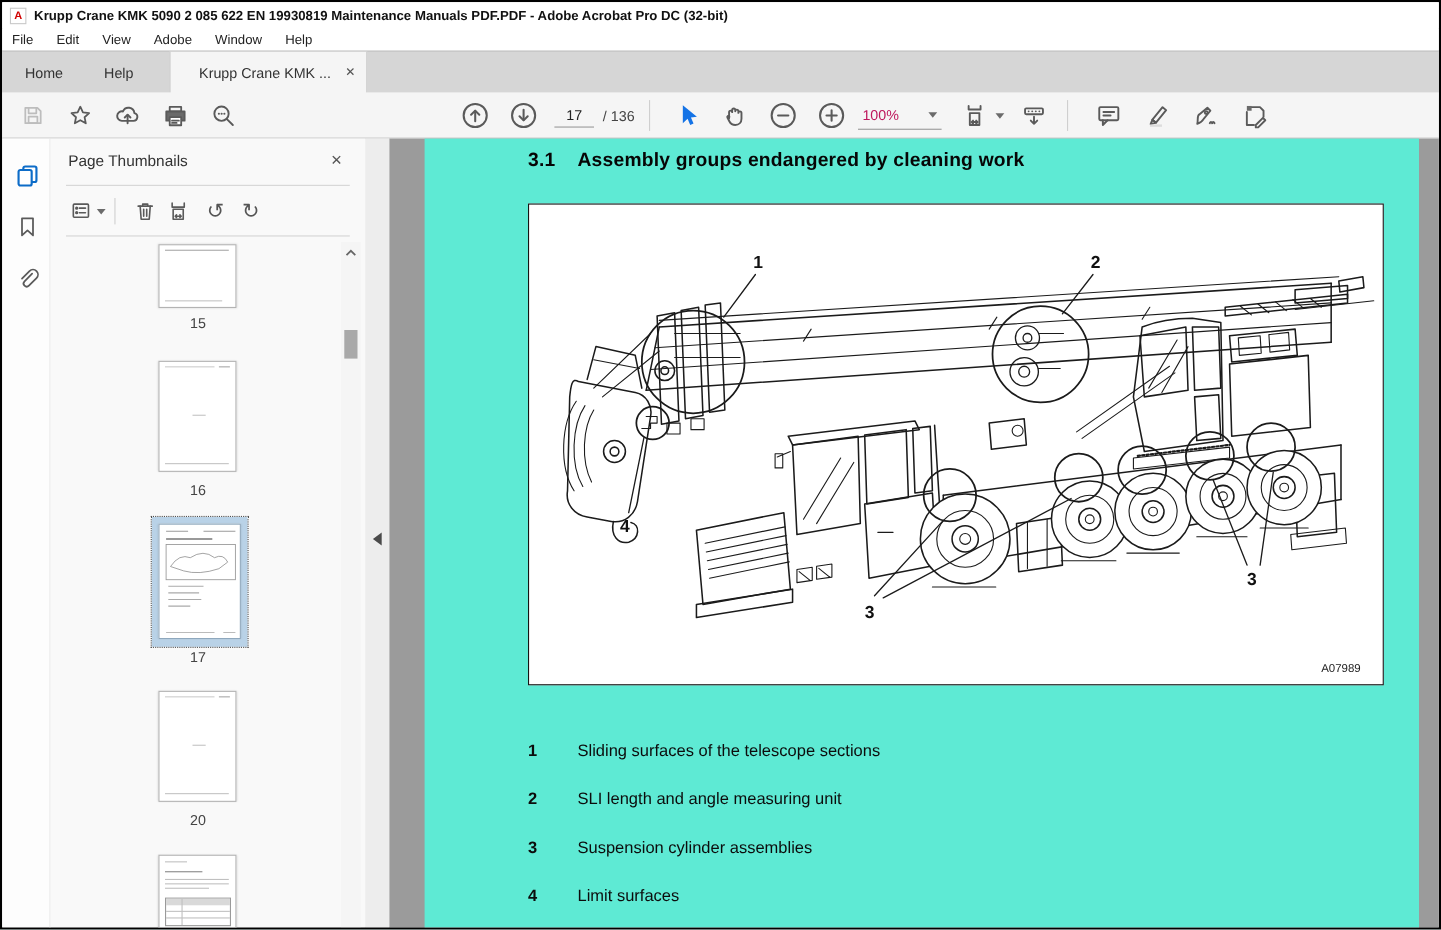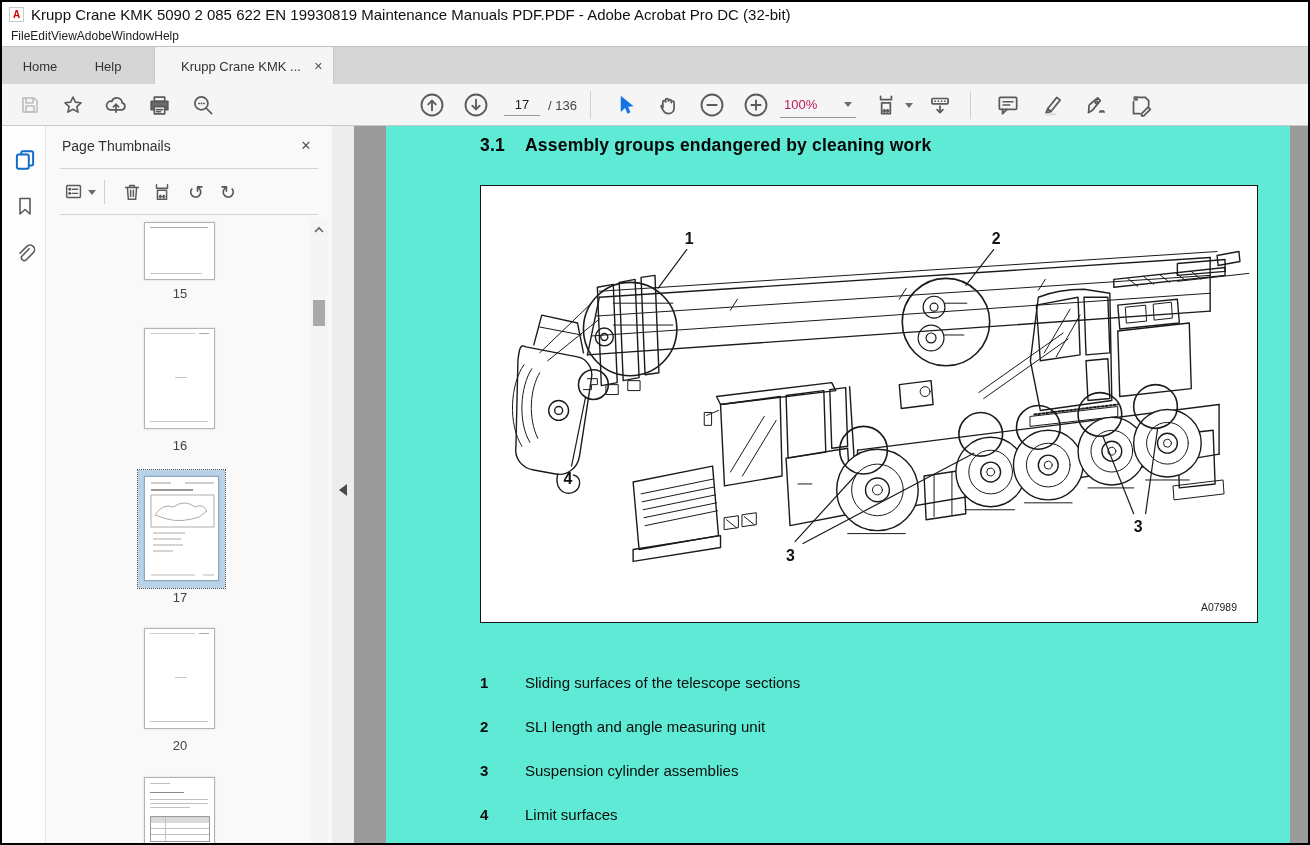--- a/index.html
+++ b/index.html
@@ -2,24 +2,24 @@
 <html><head>
 <meta charset="utf-8">
 <style>
   * { margin:0; padding:0; box-sizing:border-box; }
   html,body { width:1310px; height:845px; background:#fff; font-family:"Liberation Sans", sans-serif; overflow:hidden; }
   #window { position:absolute; inset:0; width:1310px; height:845px; border:2px solid #000; background:#fff; }
 
   
   .titlebar { position:absolute; left:0; top:0; right:0; height:24px; background:#fff; display:flex; align-items:center; padding-left:7px; }
   .pdf-badge { width:15px; height:15px; border:1px solid #c9c9c9; background:#fff; color:#d10000; font-size:10px; font-weight:bold; display:flex; align-items:center; justify-content:center; margin-right:7px; }
-  .title-text { font-size:15px; color:#111; white-space:nowrap; }
+  .title-text { font-size:12px; color:#111; white-space:nowrap;font-weight:bold; }
 
   
-  .menubar { position:absolute; left:0; top:24px; right:0; height:20px; background:#fff; display:flex; align-items:center; padding-left:9px; }
+  .menubar { position:absolute; left:0; top:24px; right:0; height:20px; background:#fff; display:flex; align-items:center; padding-left:9px; gap:21px; }
   .menu-item { font-size:12px; color:#222; cursor:default; }
 
   
   .tabbar { position:absolute; left:0; top:44px; right:0; height:43px; background:#d6d6d6; border-top:1px solid #c2c2c2; }
   .tab { position:absolute; top:0; height:38px; display:flex; align-items:center; justify-content:center; font-size:13px; color:#333; }
   .tab-home { left:0; width:76px; }
   .tab-tools { left:76px; width:60px; }
   .tab-doc { left:152px; width:180px; background:#f5f5f5; border-left:1px solid #c6c6c6; border-right:1px solid #c6c6c6; justify-content:flex-start; padding-left:26px; }
   .tab-close { position:absolute; right:10px; top:11px; font-size:11px; color:#555; line-height:16px; }
 

